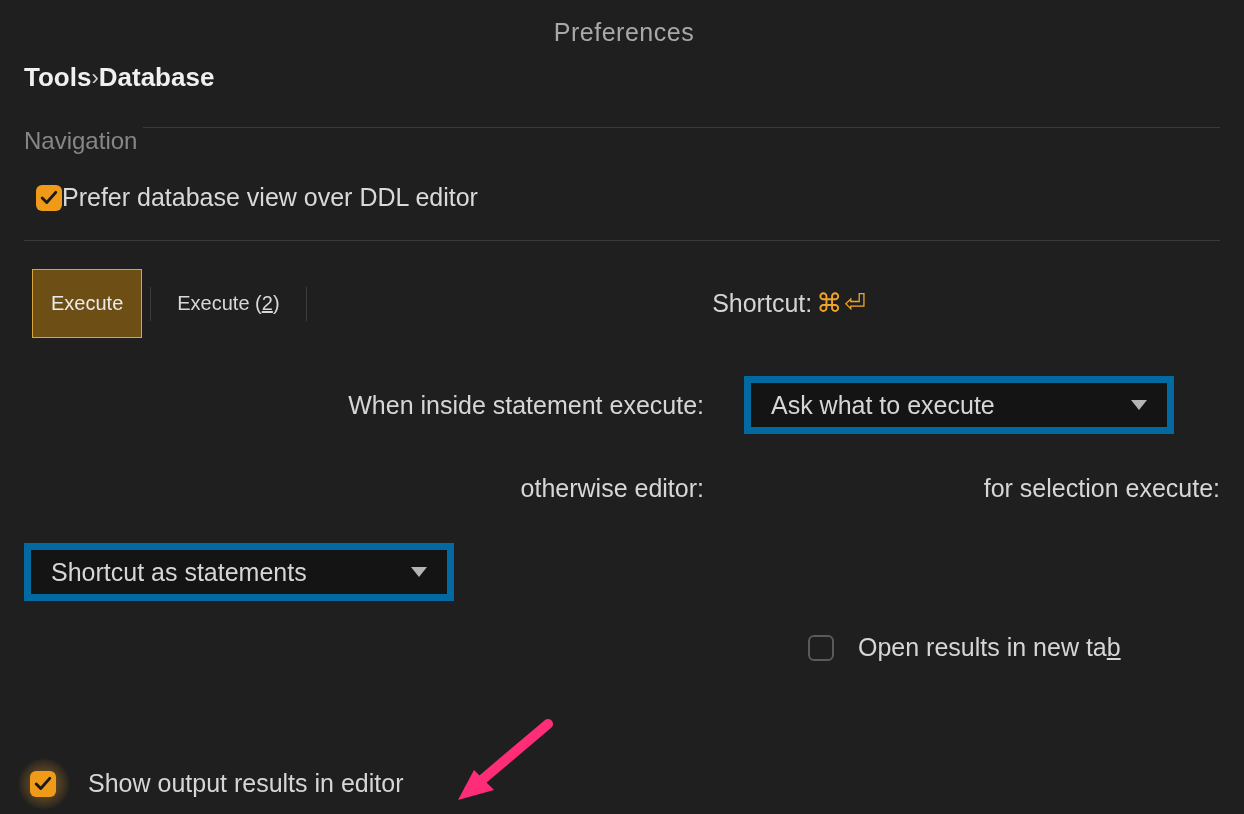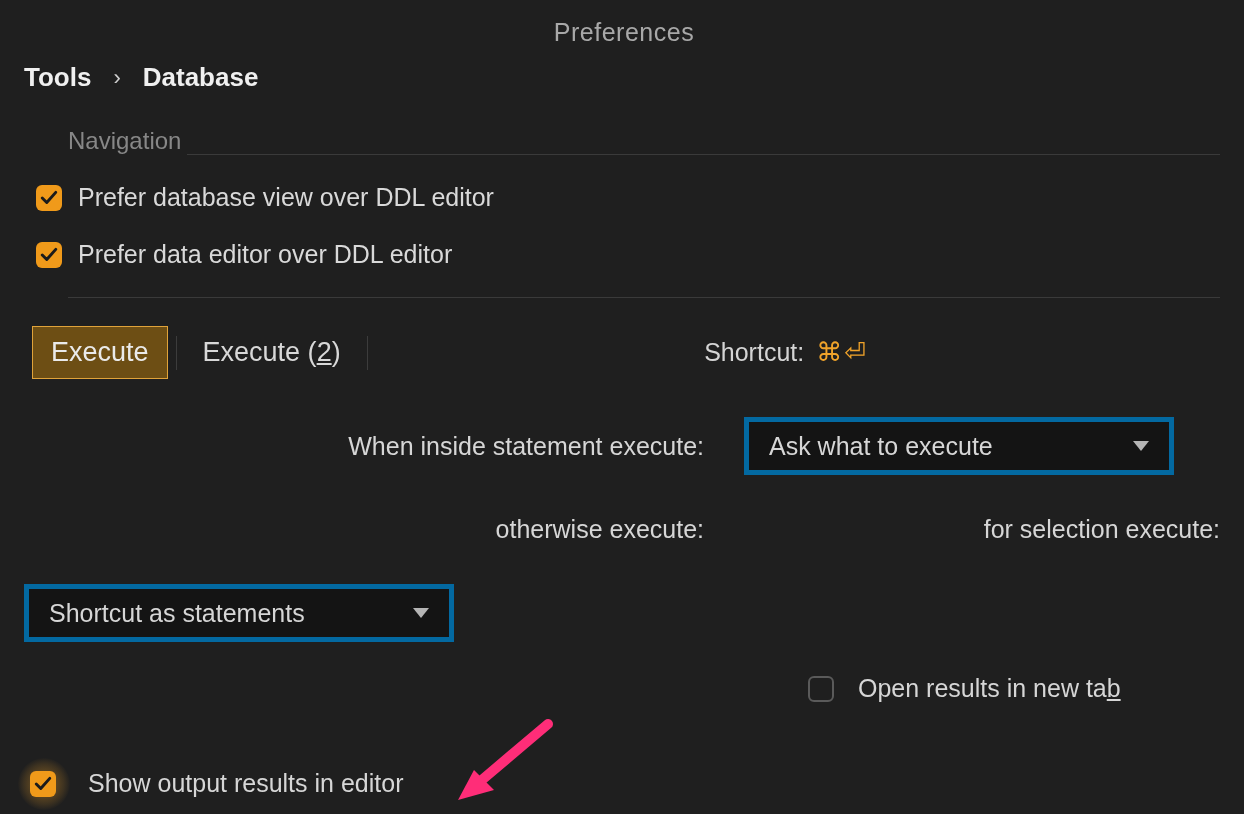--- a/index.html
+++ b/index.html
@@ -20,51 +20,49 @@
     letter-spacing: 0.5px;
   }
   .content { padding: 5px 24px 0 24px; }
 
   .breadcrumb {
     font-size: 26px;
     font-weight: 700;
     color: #f0f0f0;
     display: flex;
     align-items: center;
-    gap: 22px;
+    gap: 0;
     margin-bottom: 34px;
   }
   .breadcrumb .sep {
     font-size: 22px;
     font-weight: 400;
     color: #cfcfcf;
   }
 
   .section-header {
     display: flex;
-    align-items: flex-end;
+    align-items: flex-start;
     gap: 6px;
     margin-bottom: 28px;
-    margin-left: 44px;
   }
   .section-header .label {
     font-size: 24px;
     color: #878787;
     white-space: nowrap;
   }
   .section-header .rule {
     flex: 1;
     height: 1px;
     background: #3a3a3a;
   }
 
   .checkbox-row {
     display: flex;
     align-items: center;
-    gap: 16px;
     margin: 0 0 28px 12px;
     font-size: 25px;
     color: #d9d9d9;
   }
   .checkbox {
     width: 26px;
     height: 26px;
     border-radius: 6px;
     display: flex;
     align-items: center;
@@ -80,22 +78,22 @@
   }
   .checkbox svg { width: 18px; height: 18px; }
 
   .tabs-row {
     display: flex;
     align-items: center;
     gap: 0;
     margin: 0 0 38px 8px;
   }
   .tab {
-    font-size: 27px;
-    padding: 10px 18px;
+    font-size: 20px;
+    padding: 22px 18px;
     color: #d8d8d8;
     position: relative;
     cursor: pointer;
     text-align: center;
   }
   .tab.selected {
     background: #6d4e14;
     border: 1px solid #e0a33a;
     color: #eaeaea;
   }
@@ -105,21 +103,21 @@
     background: #3c3c3c;
     margin: 0 8px;
   }
   .mnemonic { text-decoration: underline; }
 
   .shortcut-area {
     margin-left: auto;
     margin-right: 352px;
     display: flex;
     align-items: center;
-    gap: 12px;
+    gap: 4px;
     font-size: 25px;
     color: #d4d4d4;
   }
   .shortcut-keys {
     color: #f0a32a;
     font-size: 26px;
     letter-spacing: 2px;
   }
 
   .form-grid {
@@ -133,21 +131,21 @@
   }
   .form-label {
     text-align: right;
     font-size: 25px;
     color: #d6d6d6;
   }
   .select {
     width: 430px;
     height: 58px;
     background: #141414;
-    border: 5px solid #0369a1;
+    border: 7px solid #0369a1;
     display: flex;
     align-items: center;
     justify-content: space-between;
     padding: 0 20px;
     font-size: 25px;
     color: #d6d6d6;
     cursor: pointer;
   }
   .select .arrow {
     width: 0; height: 0;
@@ -213,28 +211,20 @@
 
   <div class="checkbox-row">
     <span class="checkbox checked">
       <svg viewBox="0 0 16 16">
           <path d="M2 8 L6 12 L14 3" stroke="#1b1b1b" stroke-width="2.6" fill="none" stroke-linecap="round" stroke-linejoin="round"></path>
         </svg>
     </span>
     <span>Prefer database view over DDL editor</span>
   </div>
 
-  <div class="checkbox-row">
-    <span class="checkbox checked">
-      <svg viewBox="0 0 16 16">
-          <path d="M2 8 L6 12 L14 3" stroke="#1b1b1b" stroke-width="2.6" fill="none" stroke-linecap="round" stroke-linejoin="round"></path>
-        </svg>
-    </span>
-    <span>Prefer data editor over DDL editor</span>
-  </div>
 
   <div class="section-header">
     <div class="rule"></div>
   </div>
 
   <div class="tabs-row">
     <div class="tab selected">Execute</div>
     <div class="tab-divider"></div>
     <div class="tab">
       <span>Execute (</span><span class="mnemonic">2</span><span>)</span>
@@ -247,21 +237,21 @@
     </div>
   </div>
 
   <div class="form-grid">
     <div class="form-label">When inside statement execute:</div>
     <div class="select">
       <span>Ask what to execute</span>
       <span class="arrow"></span>
     </div>
 
-    <div class="form-label">otherwise execute:</div>
+    <div class="form-label">otherwise editor:</div>
 
     <div class="form-label">for selection execute:</div>
     <div class="select">
       <span>Shortcut as statements</span>
       <span class="arrow"></span>
     </div>
   </div>
 
   <div class="open-results-row">
     <span class="checkbox unchecked">

